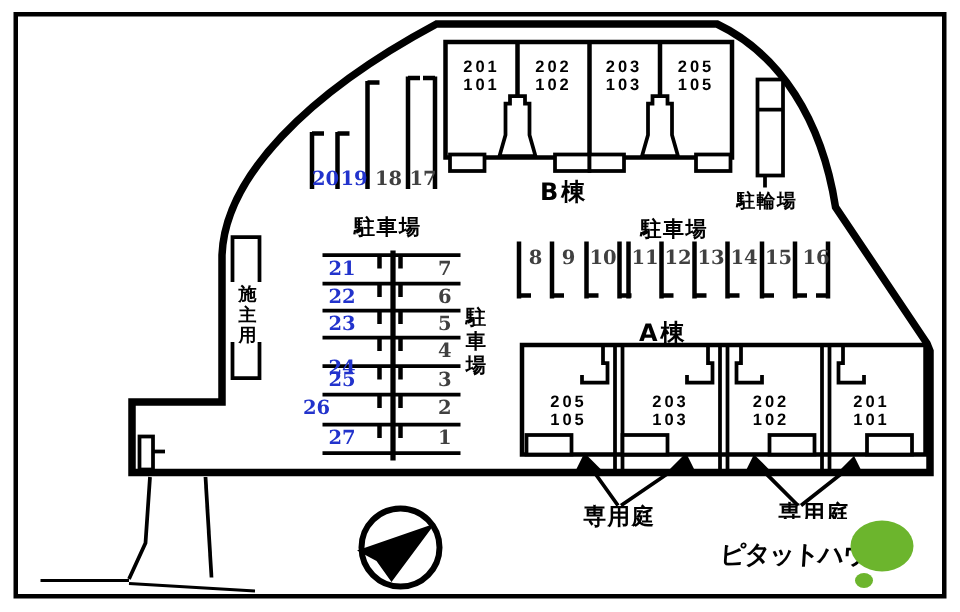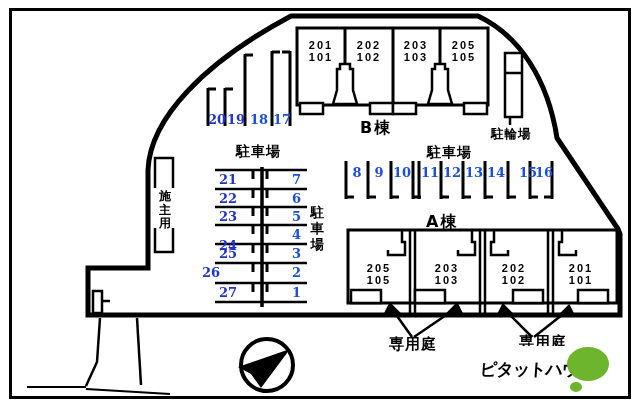--- a/index.html
+++ b/index.html
@@ -3,21 +3,21 @@
 <meta charset="utf-8">
 <style>
   html,body{margin:0;padding:0;background:#fff;}
   #canvas{position:relative;width:640px;height:408px;background:#ffffff;overflow:hidden;
           font-family:"DejaVu Sans",sans-serif;}
   #linework{position:absolute;left:0;top:0;}
   .lbl{position:absolute;color:#000;font-weight:bold;white-space:nowrap;}
   .kanji{font-size:14px;letter-spacing:1px;}
   .num{font-family:"DejaVu Serif",serif;font-size:13px;font-weight:bold;text-align:center;}
   .blue{color:#2233cc;}
-  .red{color:#1d4ed8;}
+  .red{color:#404040;}
   .unit{font-family:Liberation Sans, sans-serif;font-size:11px;font-weight:bold;
         letter-spacing:2px;line-height:11.5px;text-align:center;white-space:pre-line;}
   .vert{white-space:normal;word-break:break-all;text-align:right;}
   #logo{position:absolute;left:475px;top:346px;width:152px;height:48px;background:#fff;z-index:6;}
   #logo .logo-text{position:absolute;left:5px;top:12px;font-size:17px;font-weight:bold;
         letter-spacing:-1px;color:#000;transform:skewX(-4deg);}
 </style>
 </head>
 <body>
 
@@ -129,21 +129,21 @@
 <div class="lbl num red" style="left:250px;top:112px;width:16px">18</div>
 <div class="lbl num red" style="left:273px;top:112px;width:16px">17</div>
 
 <div class="lbl num red" style="left:348px;top:165px;width:18px">8</div>
 <div class="lbl num red" style="left:370px;top:165px;width:18px">9</div>
 <div class="lbl num red" style="left:393px;top:165px;width:18px">10</div>
 <div class="lbl num red" style="left:421px;top:165px;width:18px">11</div>
 <div class="lbl num red" style="left:443px;top:165px;width:18px">12</div>
 <div class="lbl num red" style="left:465px;top:165px;width:18px">13</div>
 <div class="lbl num red" style="left:487px;top:165px;width:18px">14</div>
-<div class="lbl num red" style="left:510px;top:165px;width:36px">15</div>
+<div class="lbl num red" style="left:510px;top:165px;width:18px">15</div>
 <div class="lbl num red" style="left:532px;top:165px;width:24px">16</div>
 
 <div class="lbl num blue" style="left:219px;top:172px;width:22px;text-align:left">21</div>
 <div class="lbl num blue" style="left:219px;top:191px;width:22px;text-align:left">22</div>
 <div class="lbl num blue" style="left:219px;top:209px;width:22px;text-align:left">23</div>
 <div class="lbl num blue" style="left:219px;top:238px;width:22px;text-align:left">24</div>
 <div class="lbl num blue" style="left:219px;top:246px;width:22px;text-align:left">25</div>
 <div class="lbl num blue" style="left:202px;top:265px;width:22px;text-align:left">26</div>
 <div class="lbl num blue" style="left:219px;top:285px;width:22px;text-align:left">27</div>
 

